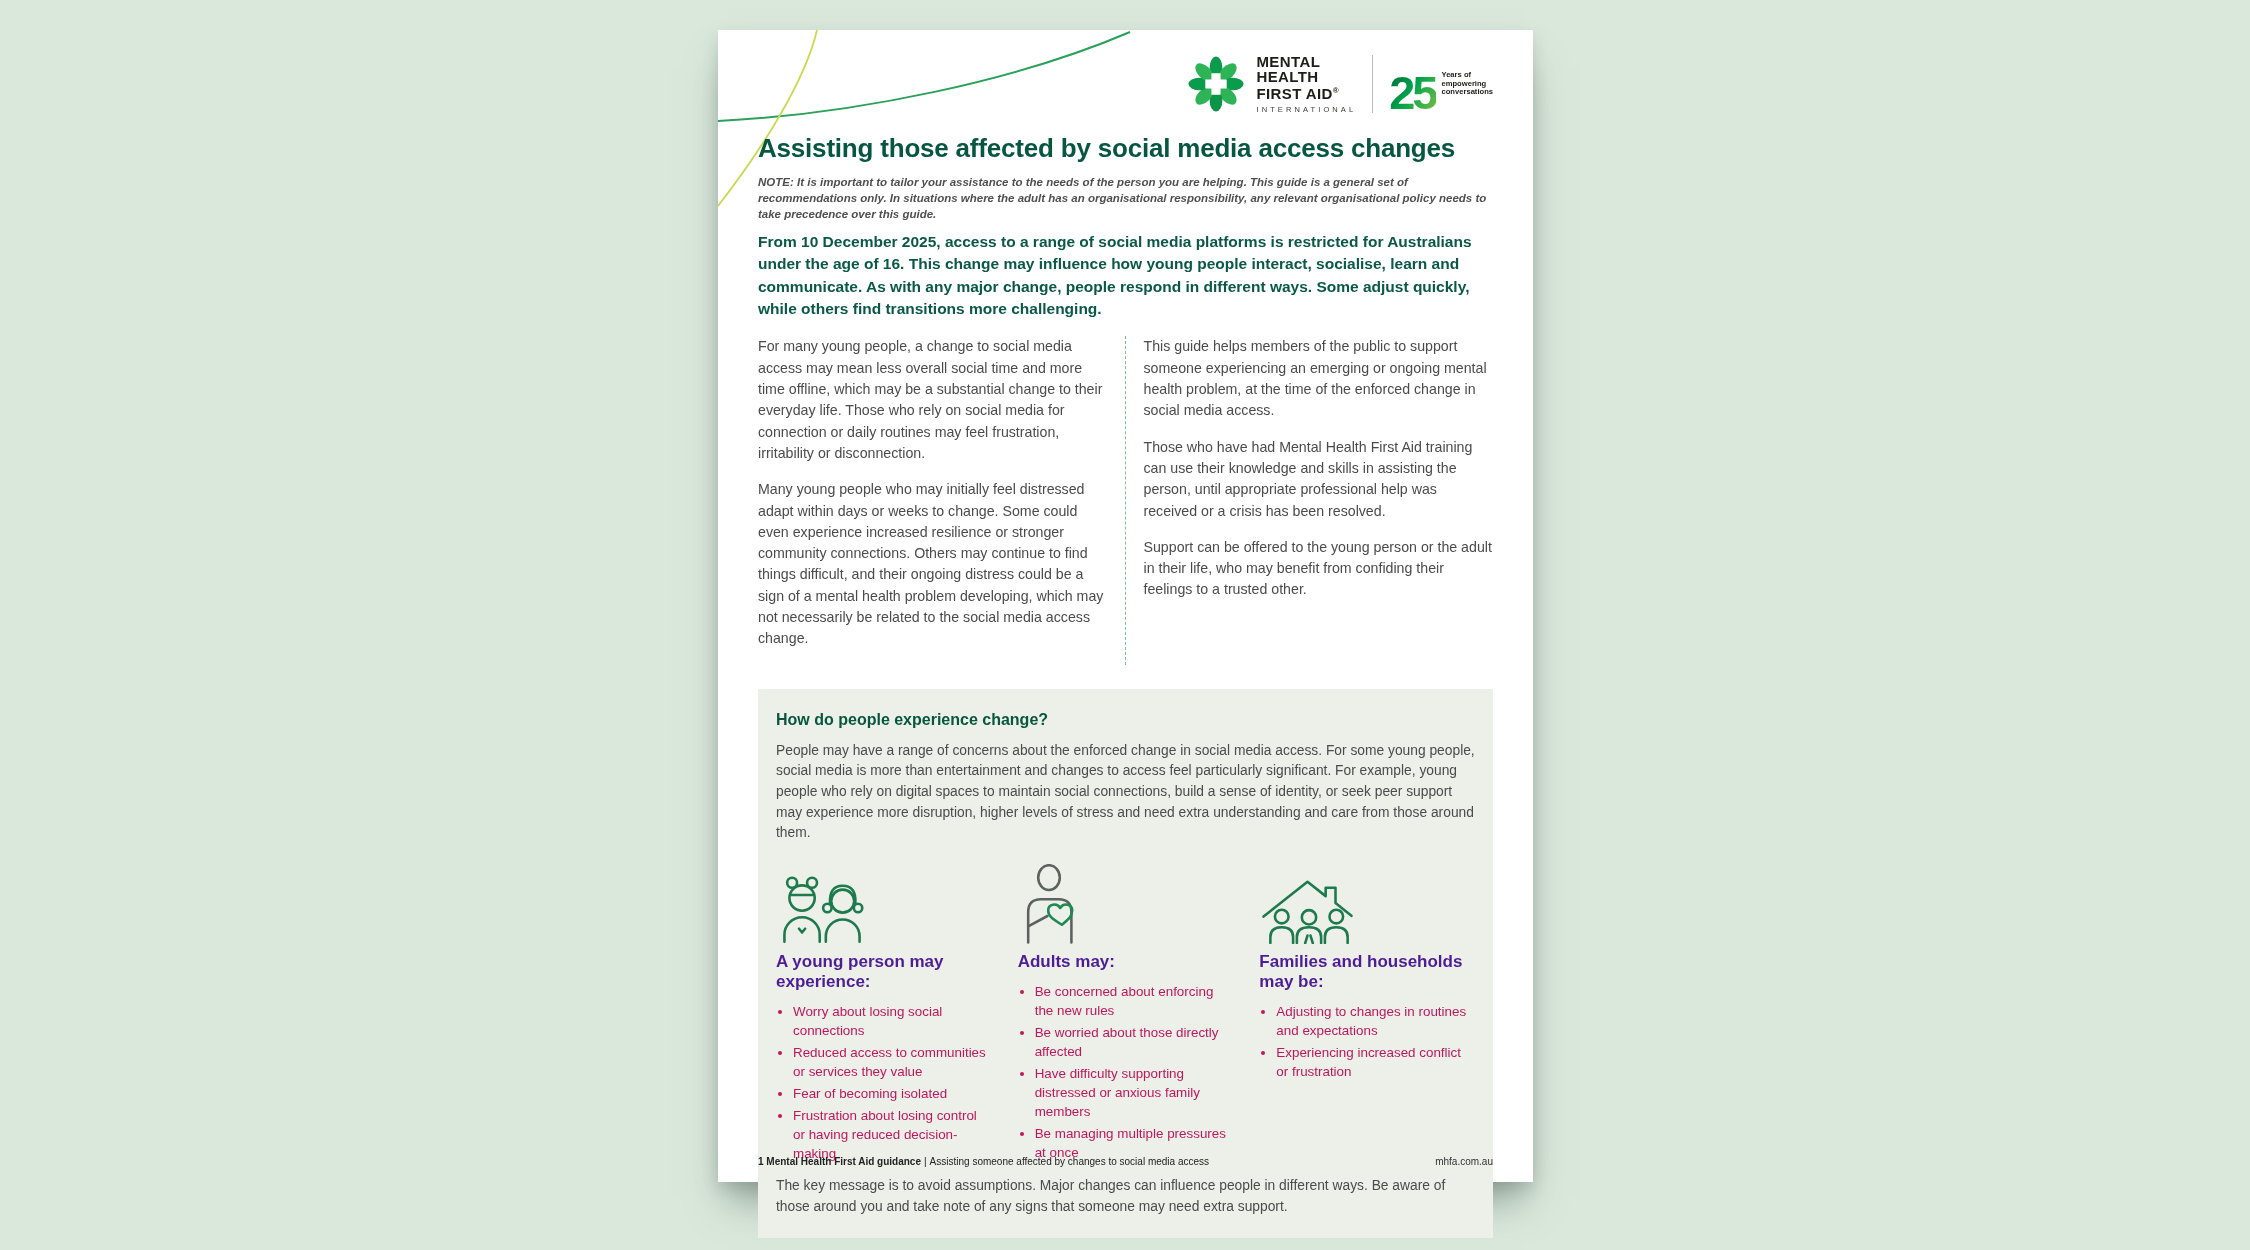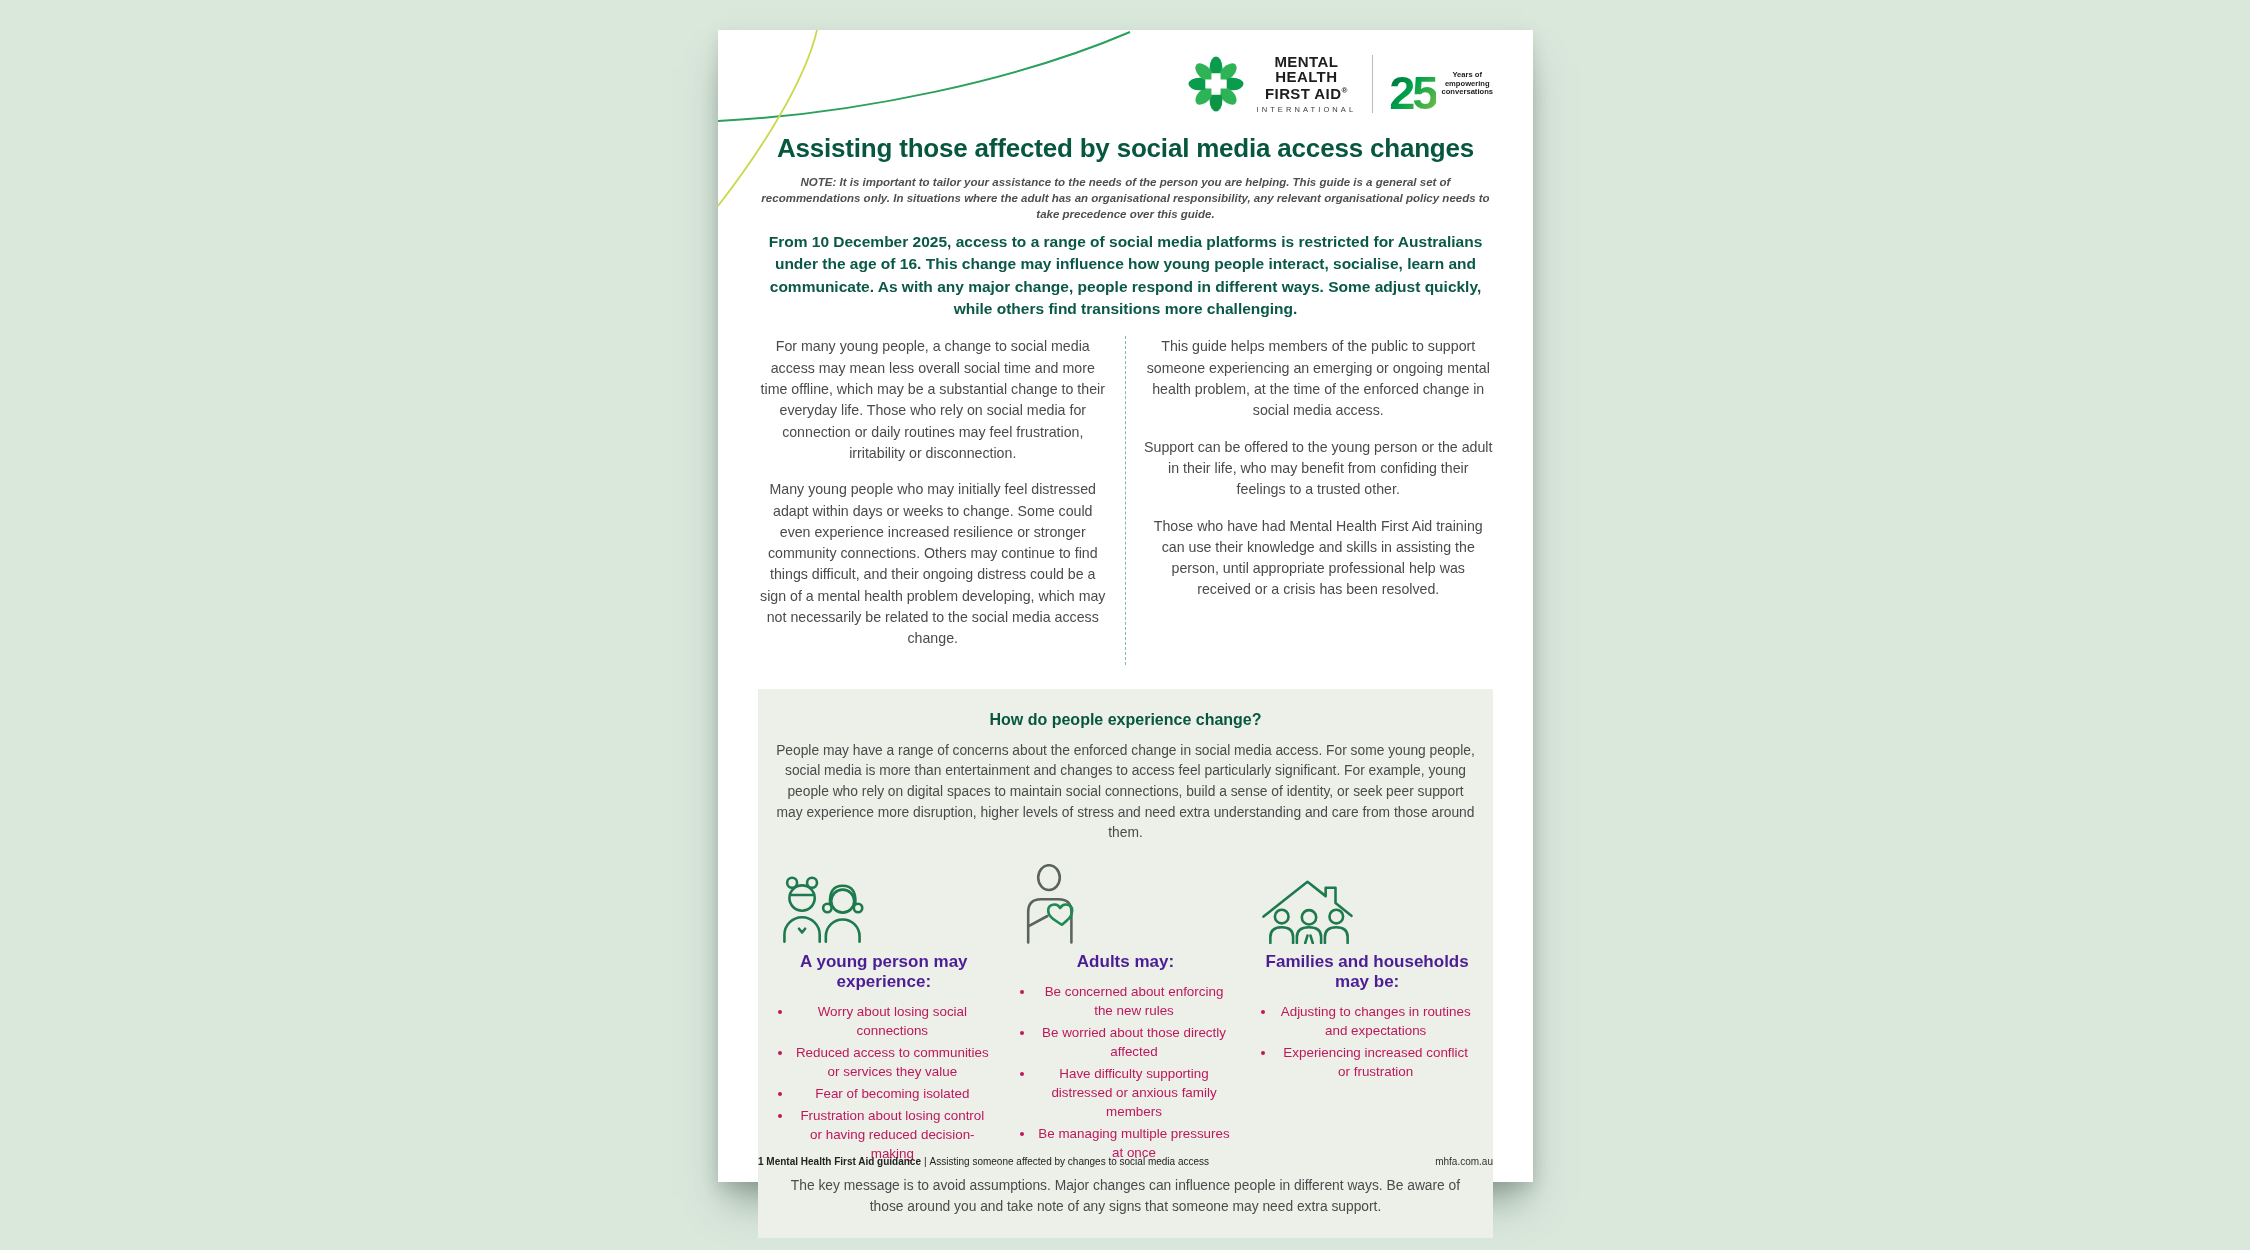--- a/index.html
+++ b/index.html
@@ -5,21 +5,20 @@
   * { margin:0; padding:0; box-sizing:border-box; }
   html,body { width:2250px; height:1250px; }
   body { font-family:"Liberation Sans", sans-serif; background:#dae8dc; overflow:hidden; }
 
   .stage { position:relative; width:2250px; height:1250px; background:#dae8dc; }
 
   .page {
     position:absolute; left:718px; top:30px; width:815px; height:1152px;
     background:#ffffff;
     box-shadow:0 26px 38px -10px rgba(70,90,78,.55), 0 6px 14px rgba(70,90,78,.18);
-    text-align:center;
   }
 
   .deco { position:absolute; left:0; top:0; width:480px; height:210px; pointer-events:none; }
 
   .content { position:relative; height:100%; padding:0 40px; }
 
   
   .logo-row { display:flex; justify-content:flex-end; padding-top:14px; height:94px; }
   .logo-lockup { display:flex; align-items:center; gap:12px; }
   .flower { width:56px; height:56px; flex:0 0 auto; }
@@ -117,22 +116,22 @@
       <p class="intro">From 10 December 2025, access to a range of social media platforms is restricted for Australians under the age of 16. This change may influence how young people interact, socialise, learn and communicate. As with any major change, people respond in different ways. Some adjust quickly, while others find transitions more challenging.</p>
 
       <div class="cols">
         <div class="col">
           <p>For many young people, a change to social media access may mean less overall social time and more time offline, which may be a substantial change to their everyday life. Those who rely on social media for connection or daily routines may feel frustration, irritability or disconnection.</p>
           <p>Many young people who may initially feel distressed adapt within days or weeks to change. Some could even experience increased resilience or stronger community connections. Others may continue to find things difficult, and their ongoing distress could be a sign of a mental health problem developing, which may not necessarily be related to the social media access change.</p>
         </div>
         <div class="col-divider"></div>
         <div class="col">
           <p>This guide helps members of the public to support someone experiencing an emerging or ongoing mental health problem, at the time of the enforced change in social media access.</p>
+          <p>Those who have had Mental Health First Aid training can use their knowledge and skills in assisting the person, until appropriate professional help was received or a crisis has been resolved.</p>
           <p>Support can be offered to the young person or the adult in their life, who may benefit from confiding their feelings to a trusted other.</p>
-          <p>Those who have had Mental Health First Aid training can use their knowledge and skills in assisting the person, until appropriate professional help was received or a crisis has been resolved.</p>
         </div>
       </div>
 
       <div class="graybox">
         <h3>How do people experience change?</h3>
         <p class="box-intro">People may have a range of concerns about the enforced change in social media access. For some young people, social media is more than entertainment and changes to access feel particularly significant. For example, young people who rely on digital spaces to maintain social connections, build a sense of identity, or seek peer support may experience more disruption, higher levels of stress and need extra understanding and care from those around them.</p>
 
         <div class="groups">
 
           <div class="group">

